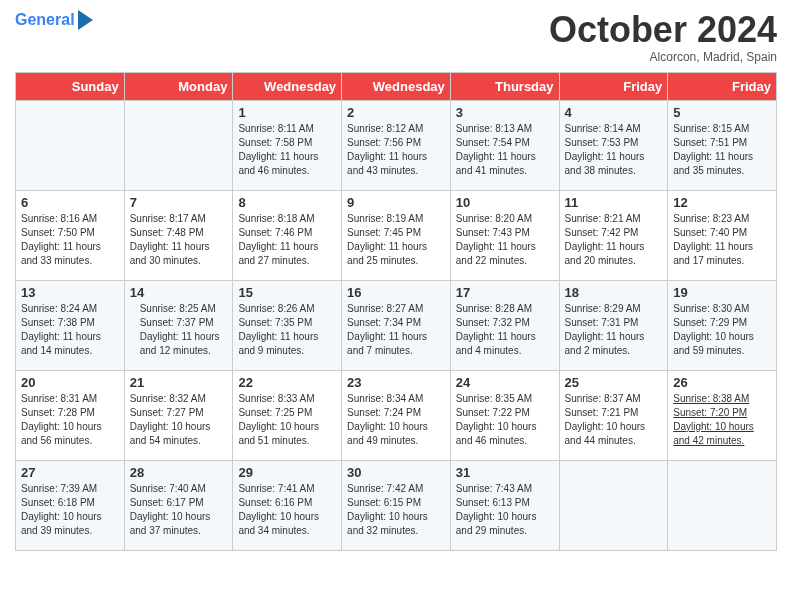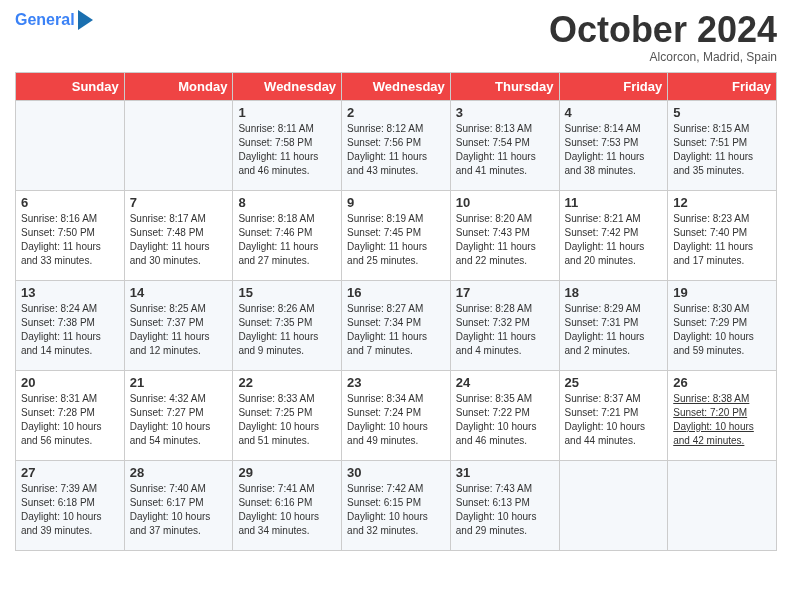--- a/index.html
+++ b/index.html
@@ -198,21 +198,21 @@
         </tr>
         <tr>
           <td>
             <span class="day-num">13</span>
             <div class="cell-content" style="white-space: pre-line;">Sunrise: 8:24 AM
 Sunset: 7:38 PM
 Daylight: 11 hours and 14 minutes.</div>
           </td>
           <td>
             <span class="day-num">14</span>
-            <div class="cell-content" style="white-space: pre-line;">Sunrise: 8:25 AM
+            <div class="cell-content" style="white-space: pre-line; margin-left: 10px;">Sunrise: 8:25 AM
 Sunset: 7:37 PM
 Daylight: 11 hours and 12 minutes.</div>
           </td>
           <td>
             <span class="day-num">15</span>
             <div class="cell-content" style="white-space: pre-line;">Sunrise: 8:26 AM
 Sunset: 7:35 PM
 Daylight: 11 hours and 9 minutes.</div>
           </td>
           <td>
@@ -242,21 +242,21 @@
         </tr>
         <tr>
           <td>
             <span class="day-num">20</span>
             <div class="cell-content" style="white-space: pre-line;">Sunrise: 8:31 AM
 Sunset: 7:28 PM
 Daylight: 10 hours and 56 minutes.</div>
           </td>
           <td>
             <span class="day-num">21</span>
-            <div class="cell-content" style="white-space: pre-line;">Sunrise: 4:32 AM
+            <div class="cell-content" style="white-space: pre-line;">Sunrise: 8:32 AM
 Sunset: 7:27 PM
 Daylight: 10 hours and 54 minutes.</div>
           </td>
           <td>
             <span class="day-num">22</span>
             <div class="cell-content" style="white-space: pre-line;">Sunrise: 8:33 AM
 Sunset: 7:25 PM
 Daylight: 10 hours and 51 minutes.</div>
           </td>
           <td>

